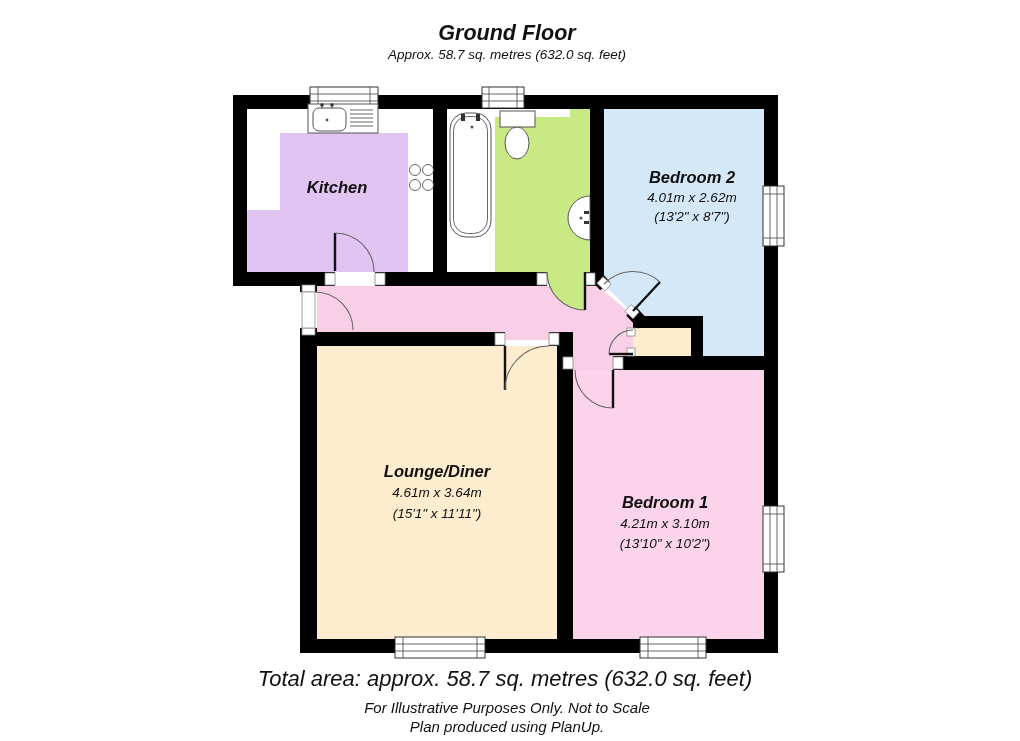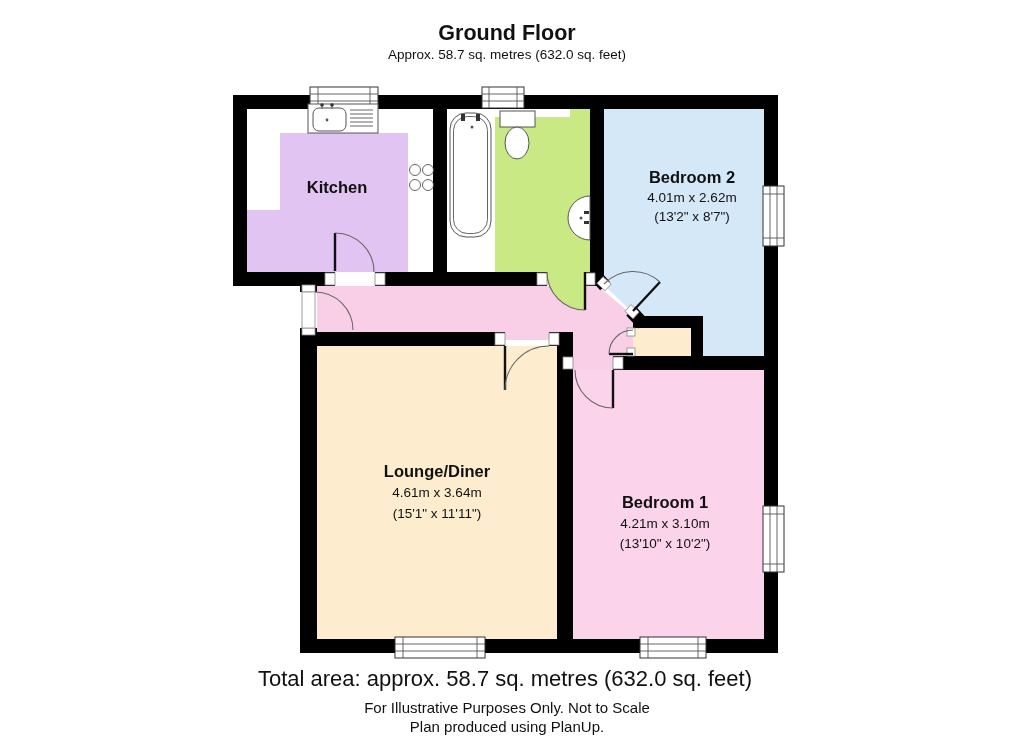--- a/index.html
+++ b/index.html
@@ -1,17 +1,17 @@
 <!DOCTYPE html>
 <html><head>
 <meta charset="utf-8">
 <style>
   html,body{margin:0;padding:0;background:#fff;}
   .page{position:relative;width:828px;height:741px;background:#fff;overflow:hidden;
-        font-family:"Liberation Sans",sans-serif;}
+        font-family:"Liberation Sans",sans-serif;font-style:italic;}
   svg text{font-family:"Liberation Sans",sans-serif;fill:#111;}
   .room-name{font-weight:bold;font-size:16.5px;}
   .room-dim{font-size:13.5px;}
   .title{font-weight:bold;font-size:21.5px;}
   .subtitle{font-size:13.5px;}
   .total{font-size:22px;}
   .small{font-size:15px;}
   .wall{fill:#000;}
   .jamb{fill:#fff;stroke:#888;stroke-width:0.8;}
   .win{fill:#fff;stroke:#333;stroke-width:1;}

